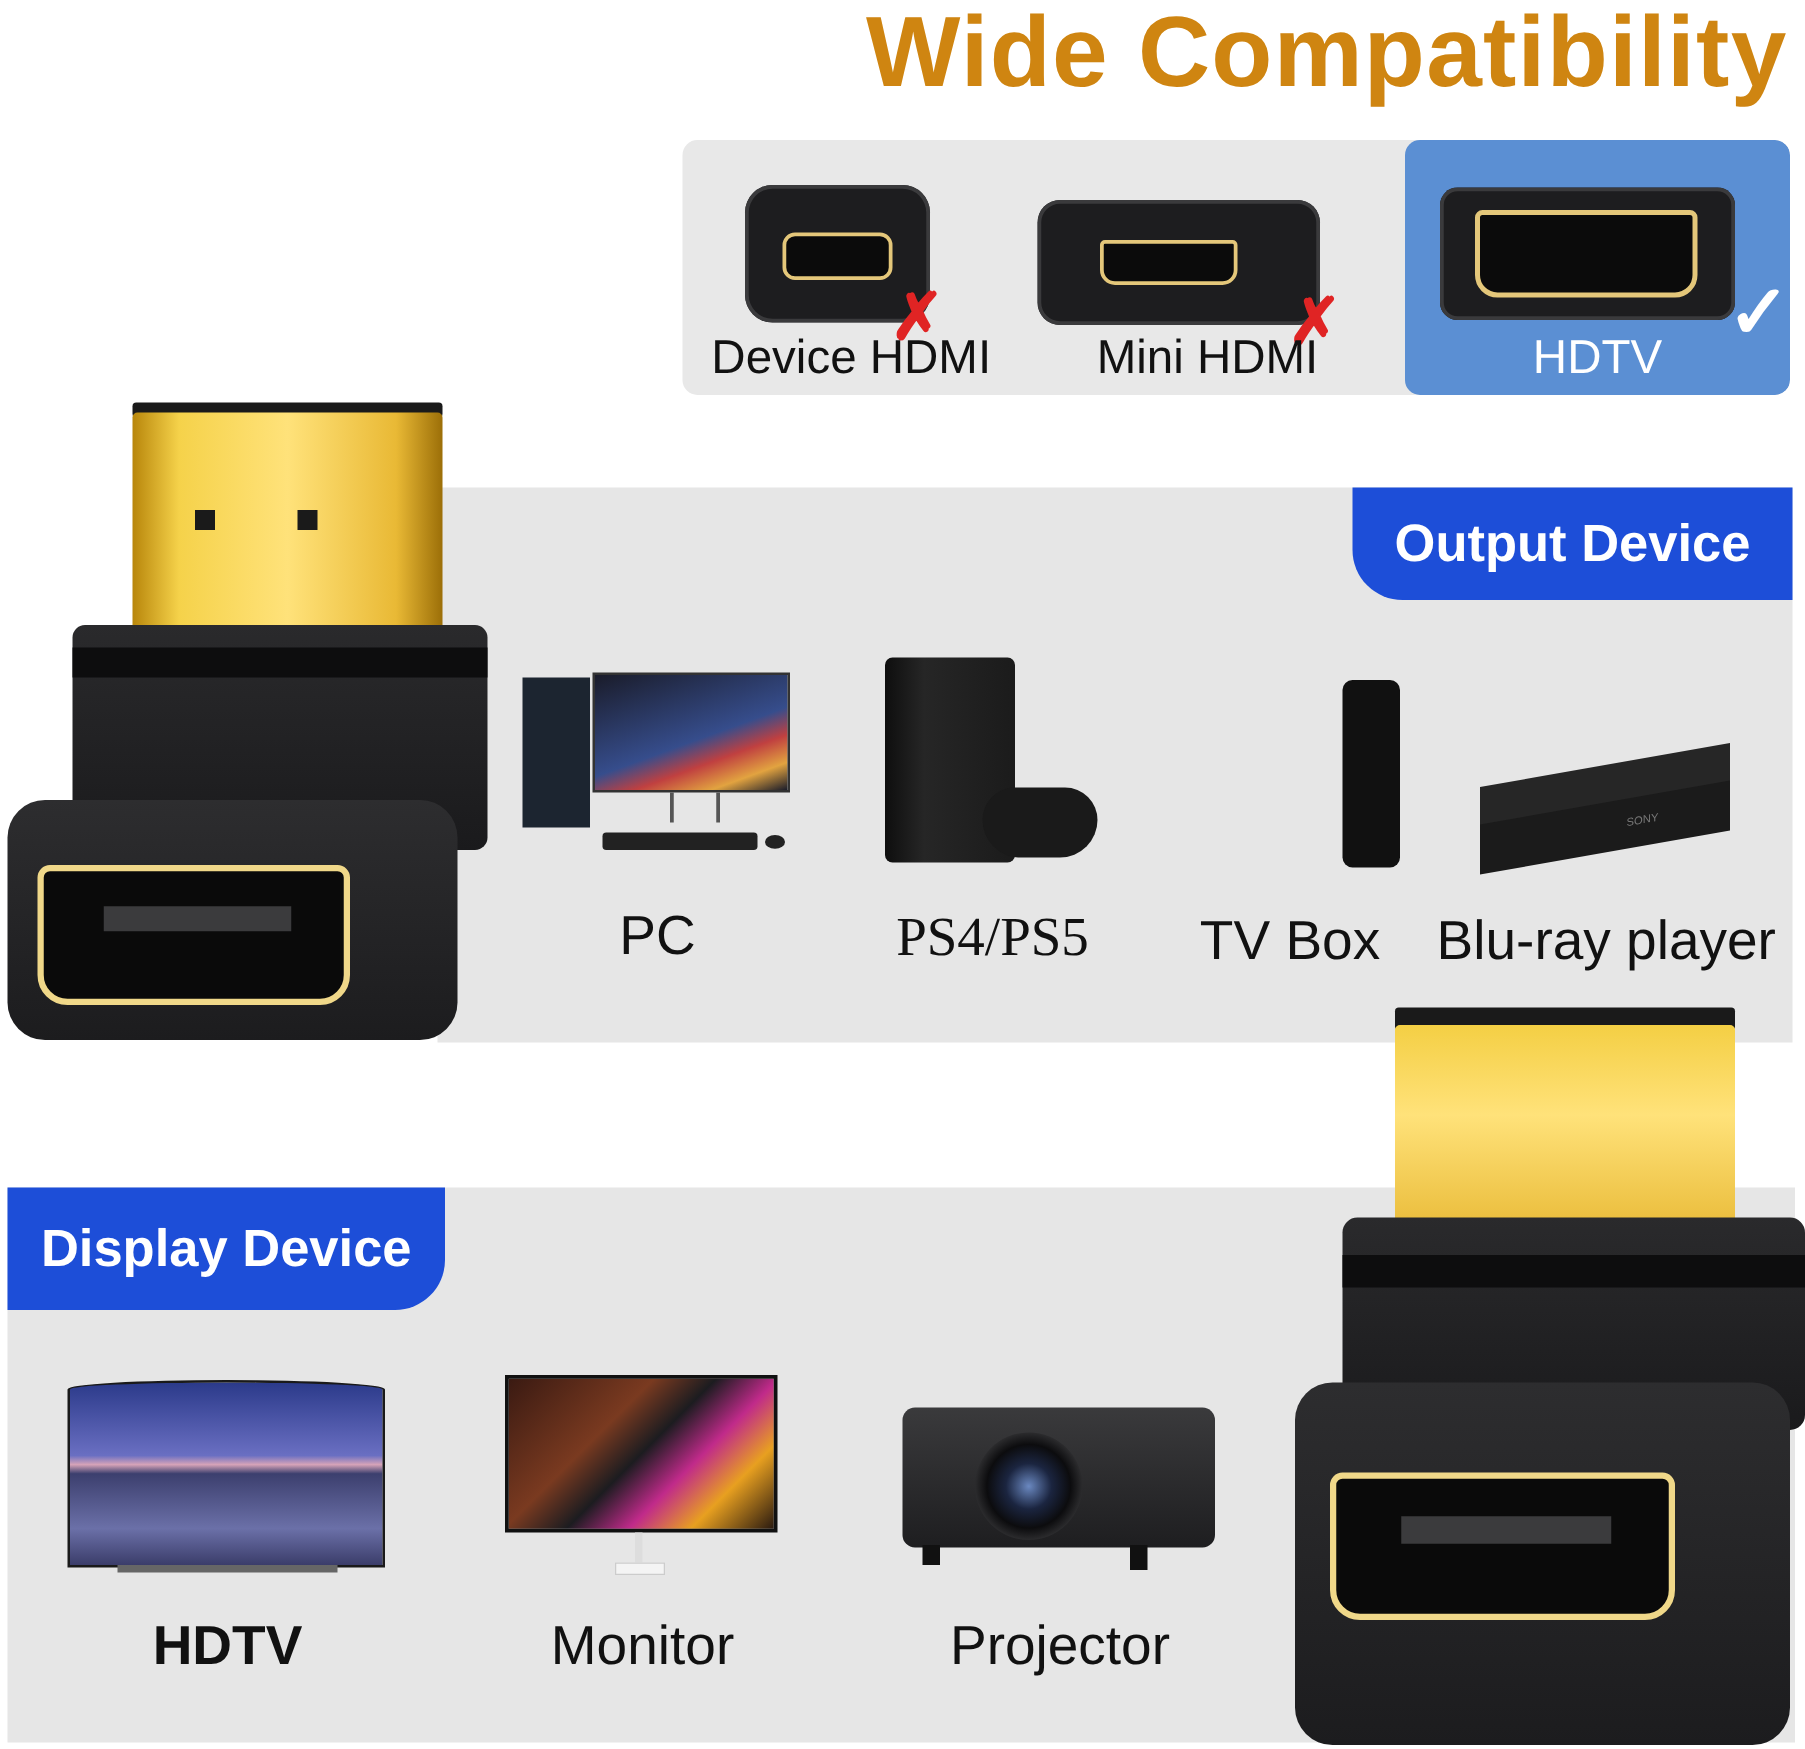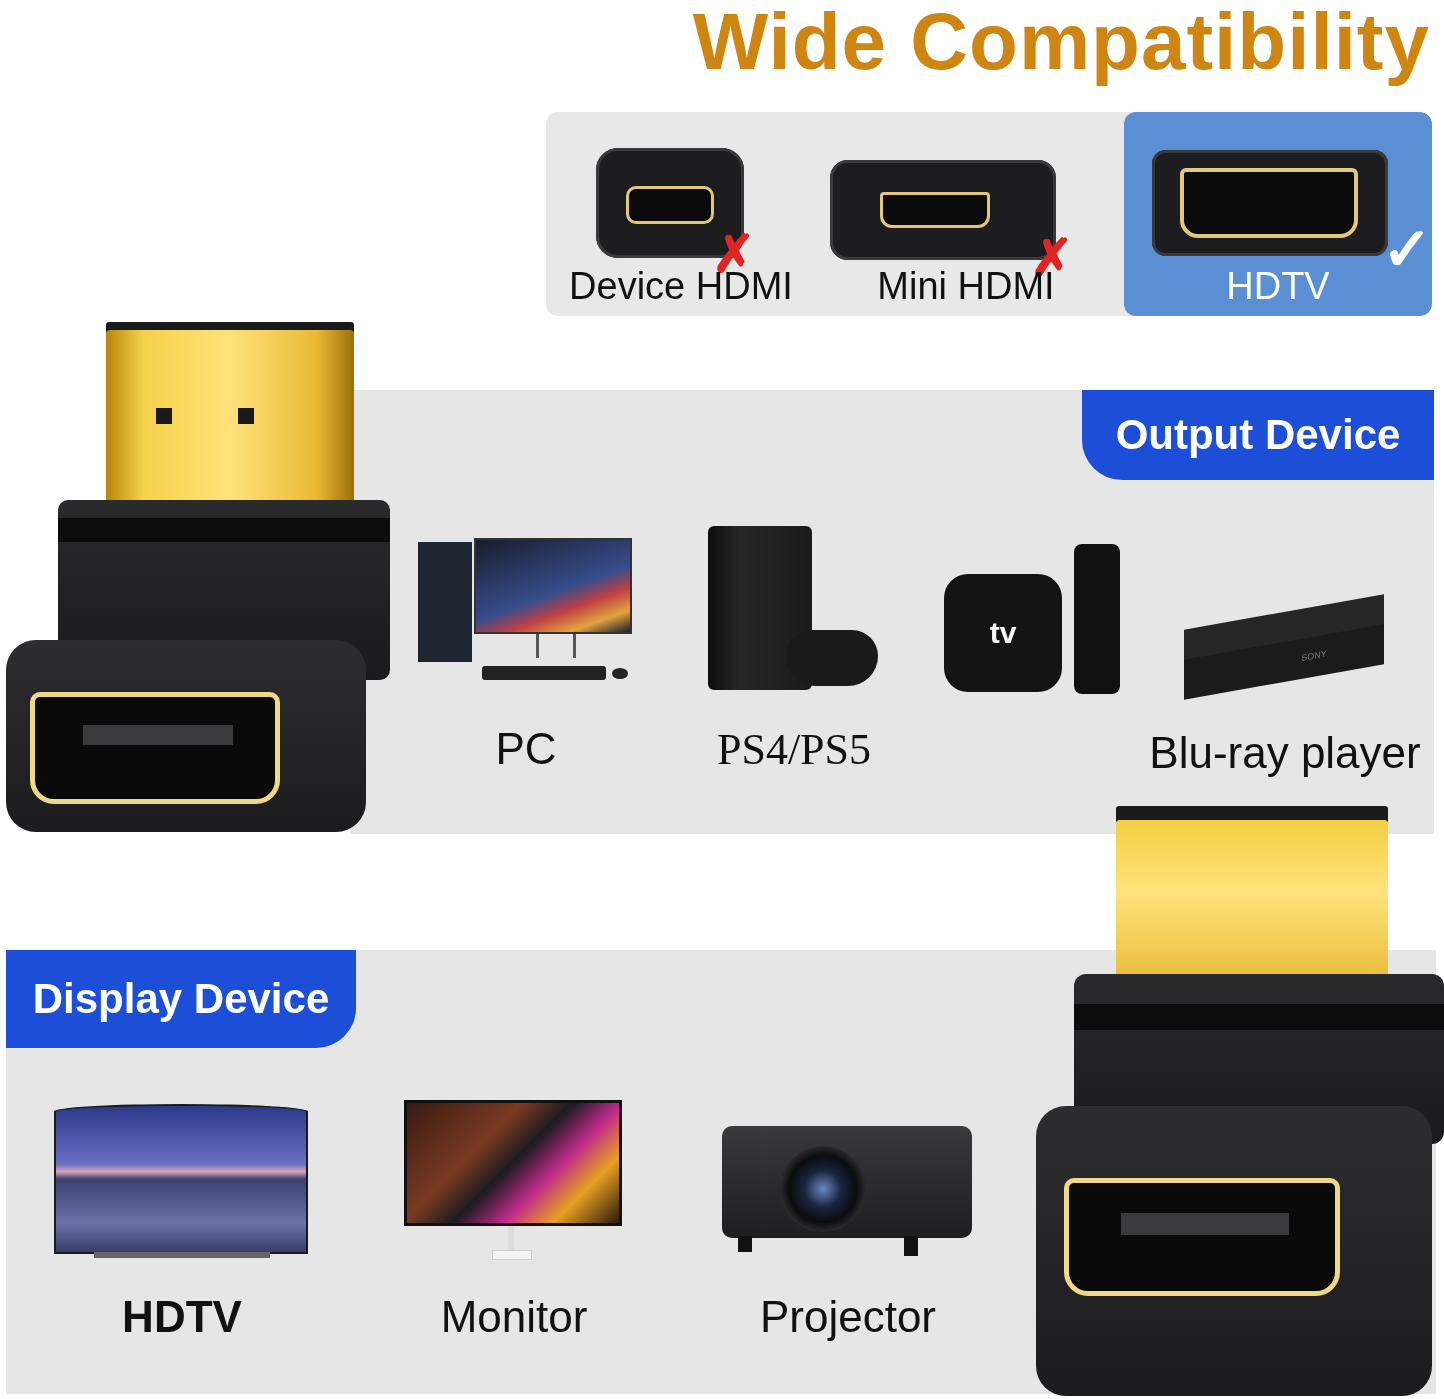--- a/index.html
+++ b/index.html
@@ -106,25 +106,23 @@
   <div class="device" style="left:354px;top:134px;width:180px;height:174px;">
     <div class="shape" style="left:0;top:0;width:180px;height:174px;">
       <div class="shape" style="left:4px;top:2px;width:104px;height:164px;background:linear-gradient(90deg,#0e0e0e,#262626 30%,#1b1b1b);border-radius:6px;"></div>
       <div class="shape" style="left:82px;top:106px;width:92px;height:56px;background:#1a1a1a;border-radius:26px 26px 30px 30px;"></div>
     </div>
     <div class="device-label" style="top:200px;font-family:Liberation Serif, serif;">PS4/PS5</div>
   </div>
 
   <div class="device" style="left:592px;top:152px;width:180px;height:156px;">
     <div class="shape" style="left:0;top:0;width:180px;height:156px;">
-      <div class="shape" style="left:2px;top:32px;width:118px;height:118px;background:#141414;border-radius:24px;color:#fff;font-size:30px;font-weight:bold;display:flex;align-items:center;justify-content:center;">
-        <span>tv</span>
-      </div>
       <div class="shape" style="left:132px;top:2px;width:46px;height:150px;background:#111;border-radius:8px;"></div>
     </div>
+    <div class="device-label" style="top:186px;">TV Box</div>
   </div>
 
   <div class="device" style="left:830px;top:210px;width:210px;height:100px;">
     <div class="shape" style="left:0;top:0;width:210px;height:100px;">
       <div class="shape" style="left:4px;top:12px;width:200px;height:36px;background:#262626;transform:skewY(-10deg);"></div>
       <div class="shape" style="left:4px;top:42px;width:200px;height:40px;background:#1b1b1b;transform:skewY(-10deg);color:#777;font-size:9px;padding:14px 0 0 60px;">
         <span>SONY</span>
       </div>
     </div>
     <div class="device-label" style="top:128px;">Blu-ray player</div>

